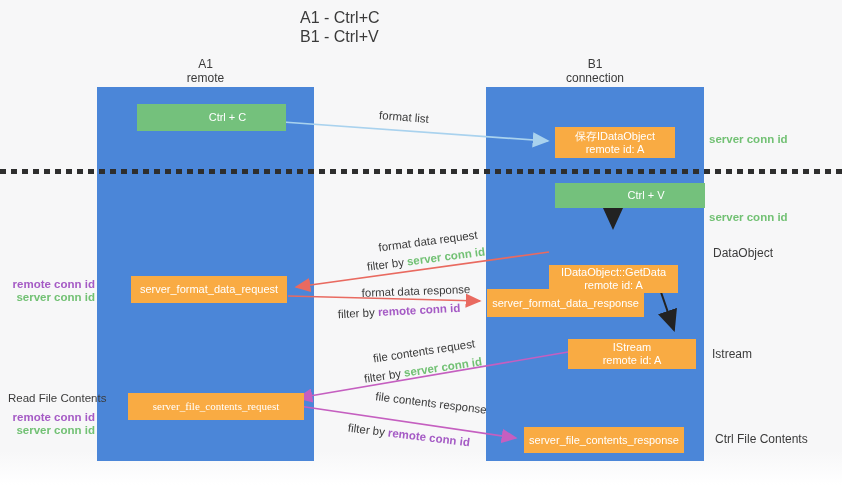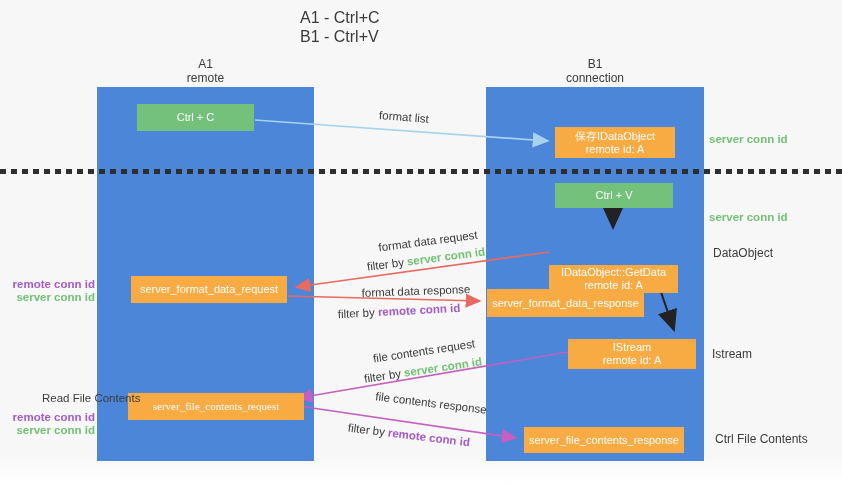--- a/index.html
+++ b/index.html
@@ -22,21 +22,21 @@
   #lane-b1{left:486px;top:87px;width:218px;height:374px;}
   
   .divider{position:absolute;left:0;top:169px;width:842px;height:5px;z-index:2;
            background:repeating-linear-gradient(90deg,#2e2e2e 0 6px,transparent 6px 11px);}
   
   .arrows{position:absolute;left:0;top:0;z-index:3;pointer-events:none;}
   
   .node{position:absolute;display:flex;flex-direction:column;align-items:center;
         justify-content:center;color:#fff;font-size:11px;line-height:13px;
         text-align:center;z-index:4;}
-  .green{background:#74c17c;}
+  .green{background:#74c17c;padding-left:32px;}
   .orange{background:#f9ab43;}
   #n-ctrlc{left:137px;top:104px;width:117px;height:27px;}
   #n-save{left:555px;top:127px;width:120px;height:31px;}
   #n-ctrlv{left:555px;top:183px;width:118px;height:25px;}
   #n-getdata{left:549px;top:237px;width:129px;height:28px;margin-top:28px;}
   #n-fmtreq{left:131px;top:276px;width:156px;height:27px;}
   #n-fmtresp{left:487px;top:289px;width:157px;height:28px;}
   #n-istream{left:568px;top:339px;width:128px;height:30px;}
   #n-filereq{left:128px;top:393px;width:176px;height:27px;font-family:Liberation Serif, serif;}
   #n-fileresp{left:524px;top:427px;width:160px;height:26px;}
@@ -56,21 +56,21 @@
   .key-purple{color:#a55bc5;font-weight:bold;}
   
   .slbl{position:absolute;white-space:nowrap;font-size:12px;color:#3b3b3b;z-index:5;}
   .sgreen{color:#72c174;font-weight:bold;font-size:11.5px;}
   .spurple{color:#a55bc5;font-weight:bold;font-size:11.5px;}
   #s-conn-top{left:709px;top:133px;}
   #s-conn-mid{left:709px;top:211px;}
   #s-dataobject{left:713px;top:246px;}
   #s-istream{left:712px;top:347px;}
   #s-write{left:715px;top:432px;}
-  #s-read{left:8px;top:392px;font-size:11.5px;margin-left:34px;}
+  #s-read{left:8px;top:392px;font-size:11.5px;}
   .pair{position:absolute;left:0;width:95px;text-align:right;line-height:13px;z-index:5;}
   #pair1{top:278px;}
   #pair2{top:411px;}
 </style>
 </head>
 <body>
 
 <div class="canvas">
 
   <div class="title">

